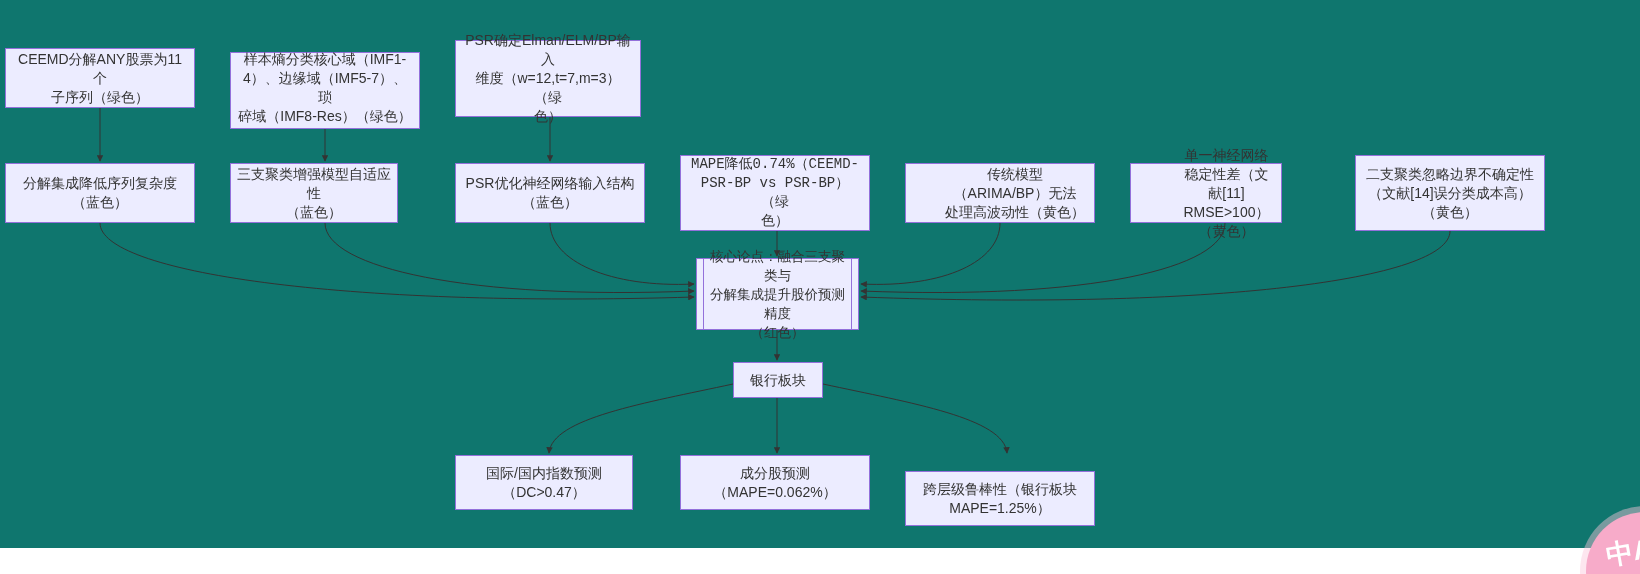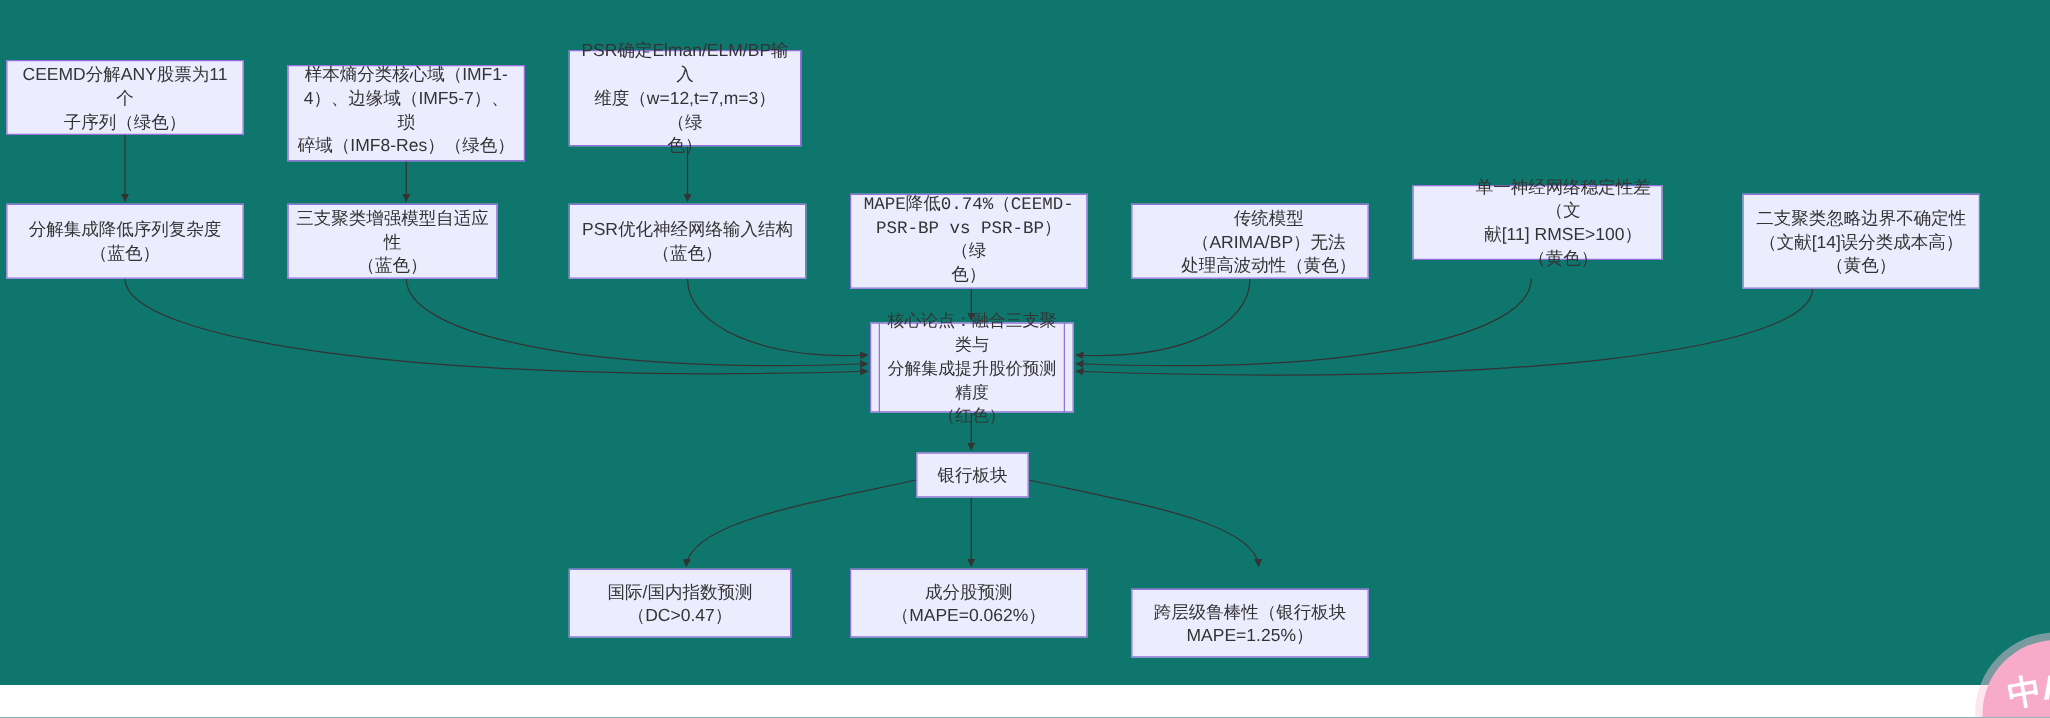--- a/index.html
+++ b/index.html
@@ -122,25 +122,25 @@
   </div>
   <div class="node" style="left:680px; top:155px; width:190px; height:76px;font-family:Liberation Mono, monospace;">
     <span class="txt">MAPE降低0.74%（CEEMD-
 PSR-BP vs PSR-BP）（绿
 色）</span>
   </div>
   <div class="node" style="left:905px; top:163px; width:190px; height:60px;padding-left:36px;">
     <span class="txt">传统模型（ARIMA/BP）无法
 处理高波动性（黄色）</span>
   </div>
-  <div class="node" style="left:1130px; top:148px; width:200px; height:60px;padding-left:47px;">
+  <div class="node" style="left:1130px; top:163px; width:152px; height:60px;padding-left:47px;">
     <span class="txt">单一神经网络稳定性差（文
 献[11] RMSE&gt;100）（黄色）</span>
   </div>
-  <div class="node" style="left:1355px; top:155px; width:190px; height:76px;margin-left:39px;">
+  <div class="node" style="left:1355px; top:155px; width:190px; height:76px;">
     <span class="txt">二支聚类忽略边界不确定性
 （文献[14]误分类成本高）
 （黄色）</span>
   </div>
 
   <div class="node core" style="left:696px; top:258px; width:163px; height:72px; font-size:13.5px; padding:2px 12px;">
     <span class="txt">核心论点：融合三支聚类与
 分解集成提升股价预测精度
 （红色）</span>
   </div>

